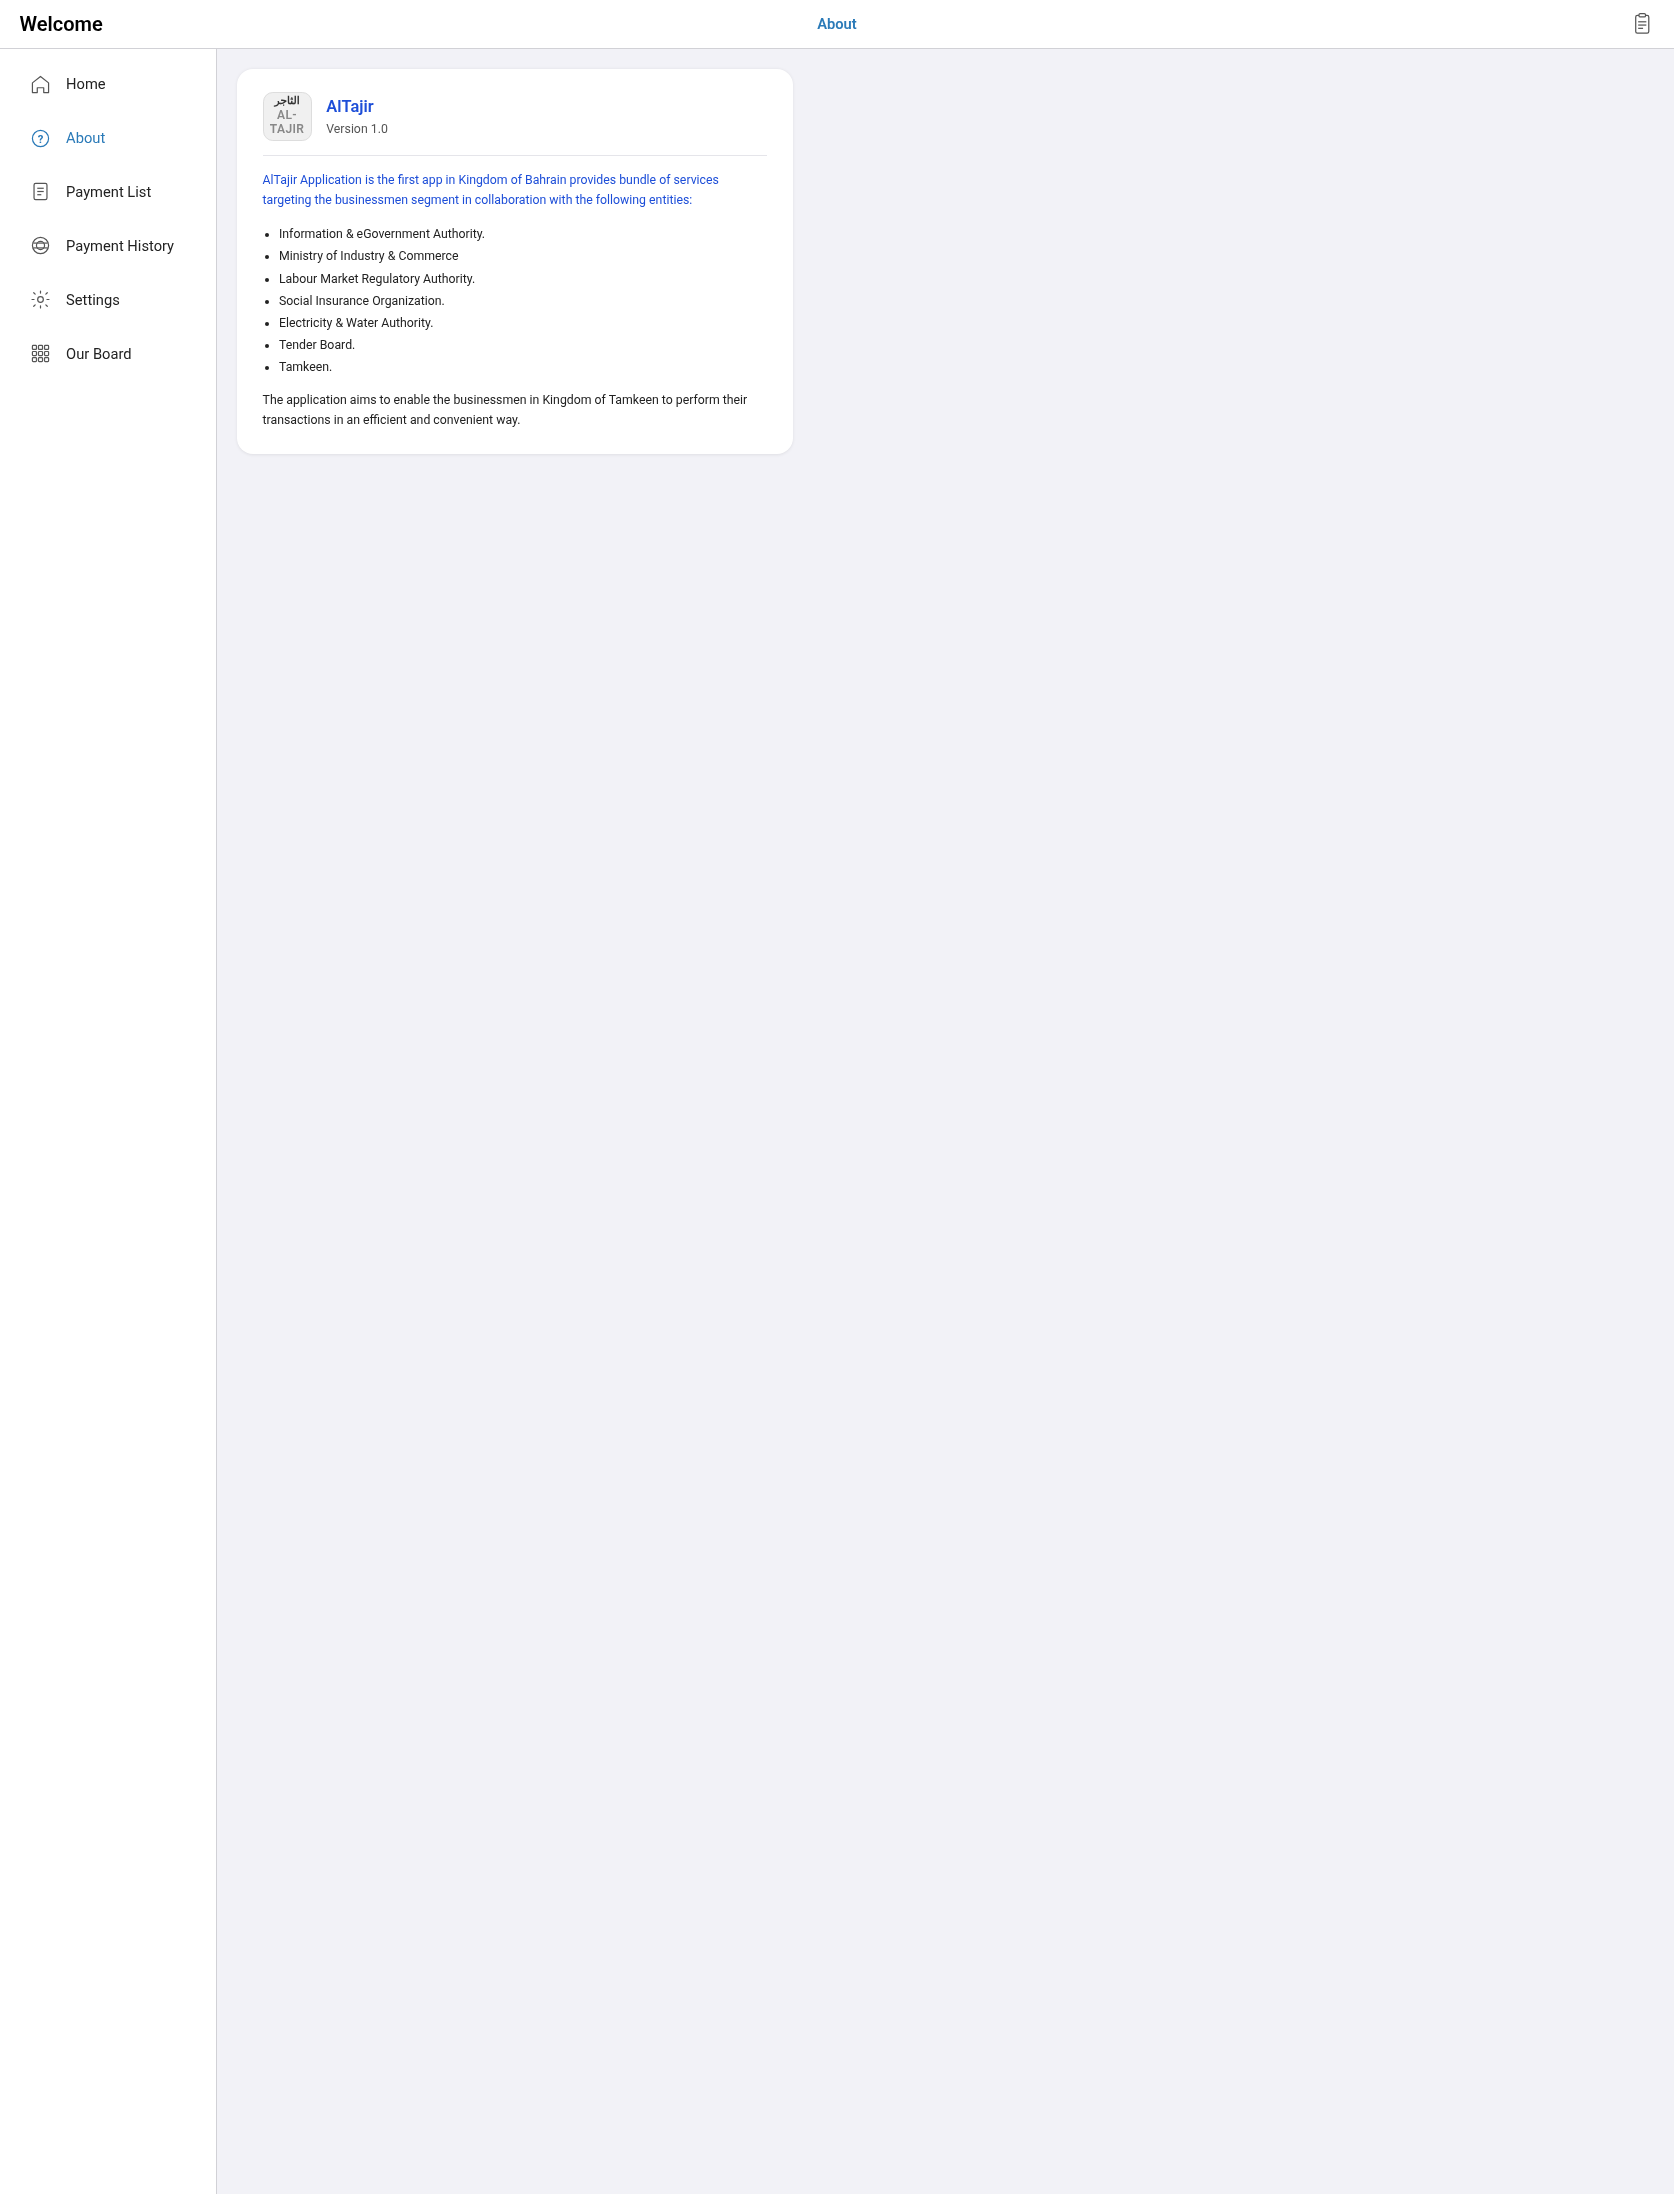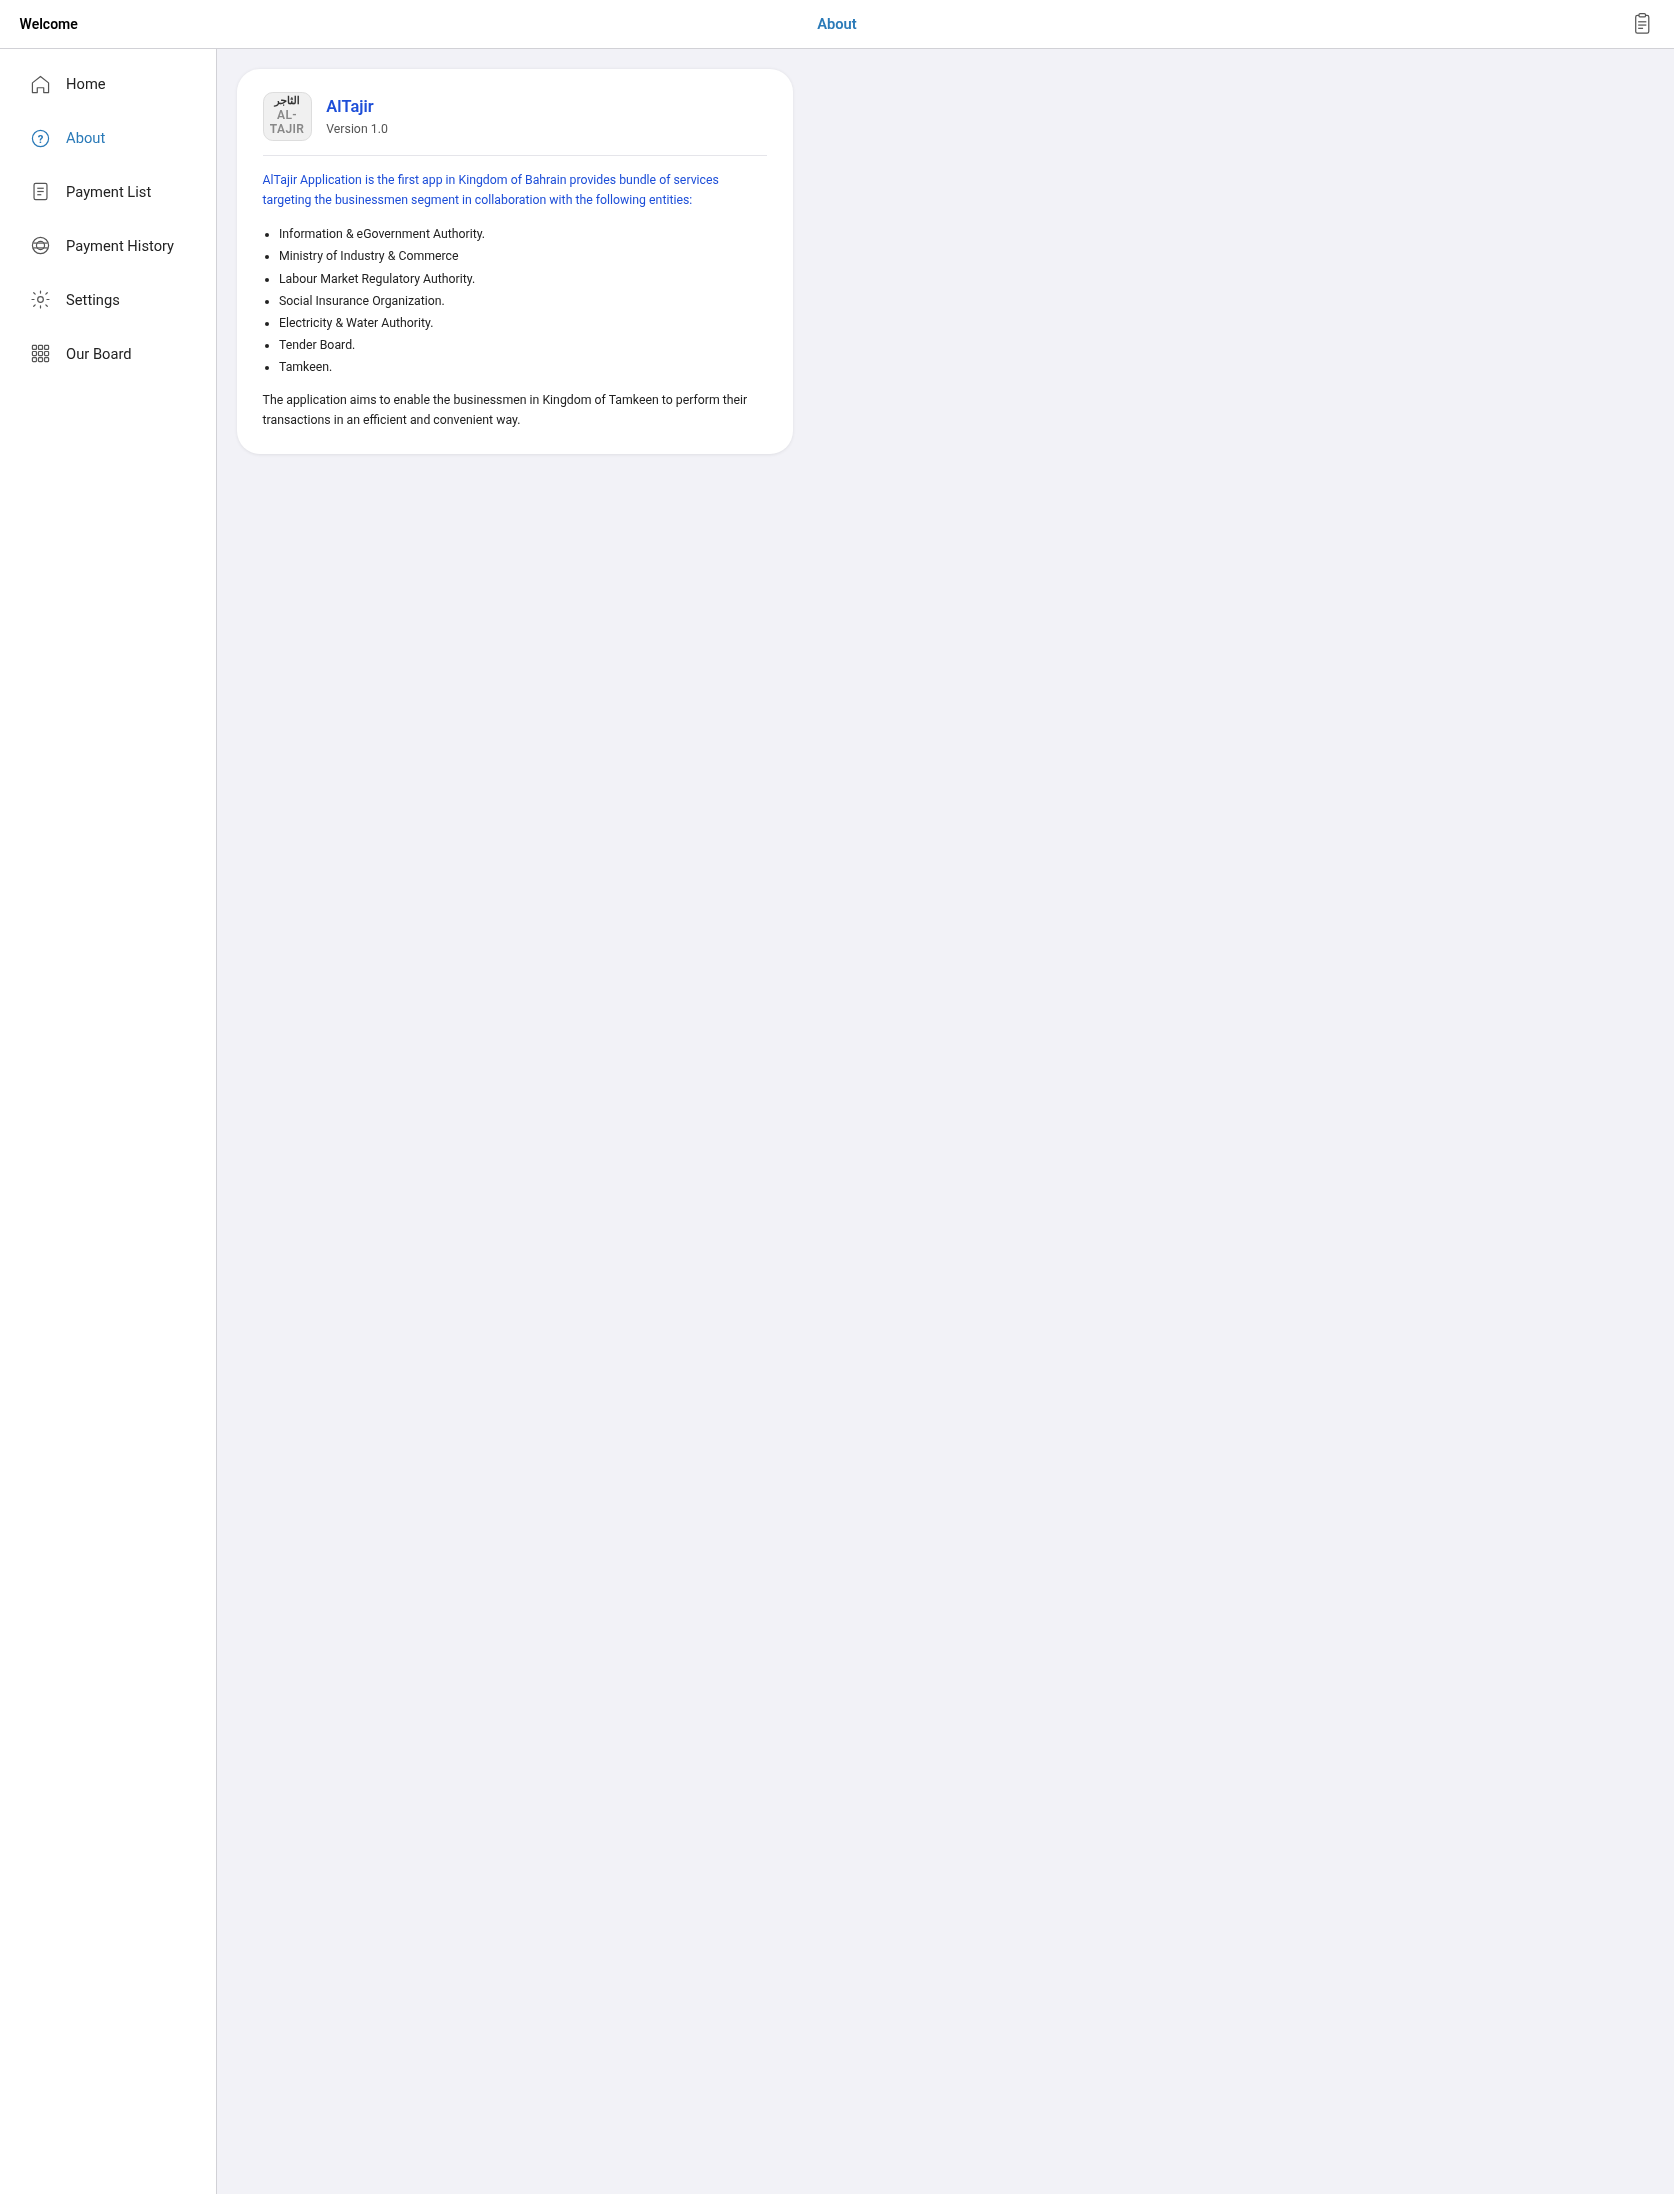--- a/index.html
+++ b/index.html
@@ -27,21 +27,21 @@
       padding: 0 19.6px;
       height: 49px;
       position: fixed;
       top: 0;
       left: 0;
       right: 0;
       z-index: 100;
     }
 
     .header-welcome {
-      font-size: 14px;
+      font-size: 20px;
       font-weight: 600;
       color: #000000;
     }
 
     .header-title {
       font-size: 14.7px;
       font-weight: 600;
       color: #2a7ab8;
       position: absolute;
       left: 50%;
@@ -109,21 +109,21 @@
     .main-content {
       margin-left: 217px;
       flex: 1;
       padding: 19.6px;
       background: #f2f2f7;
     }
 
     
     .about-card {
       background: #ffffff;
-      border-radius: 23px;
+      border-radius: 16px;
       padding: 23px 26px;
       box-shadow: 0 0.8px 3.3px rgba(0,0,0,0.08);
       max-width: 556px;
     }
 
     .app-header-row {
       display: flex;
       align-items: center;
       gap: 14.7px;
       margin-bottom: 14.7px;

